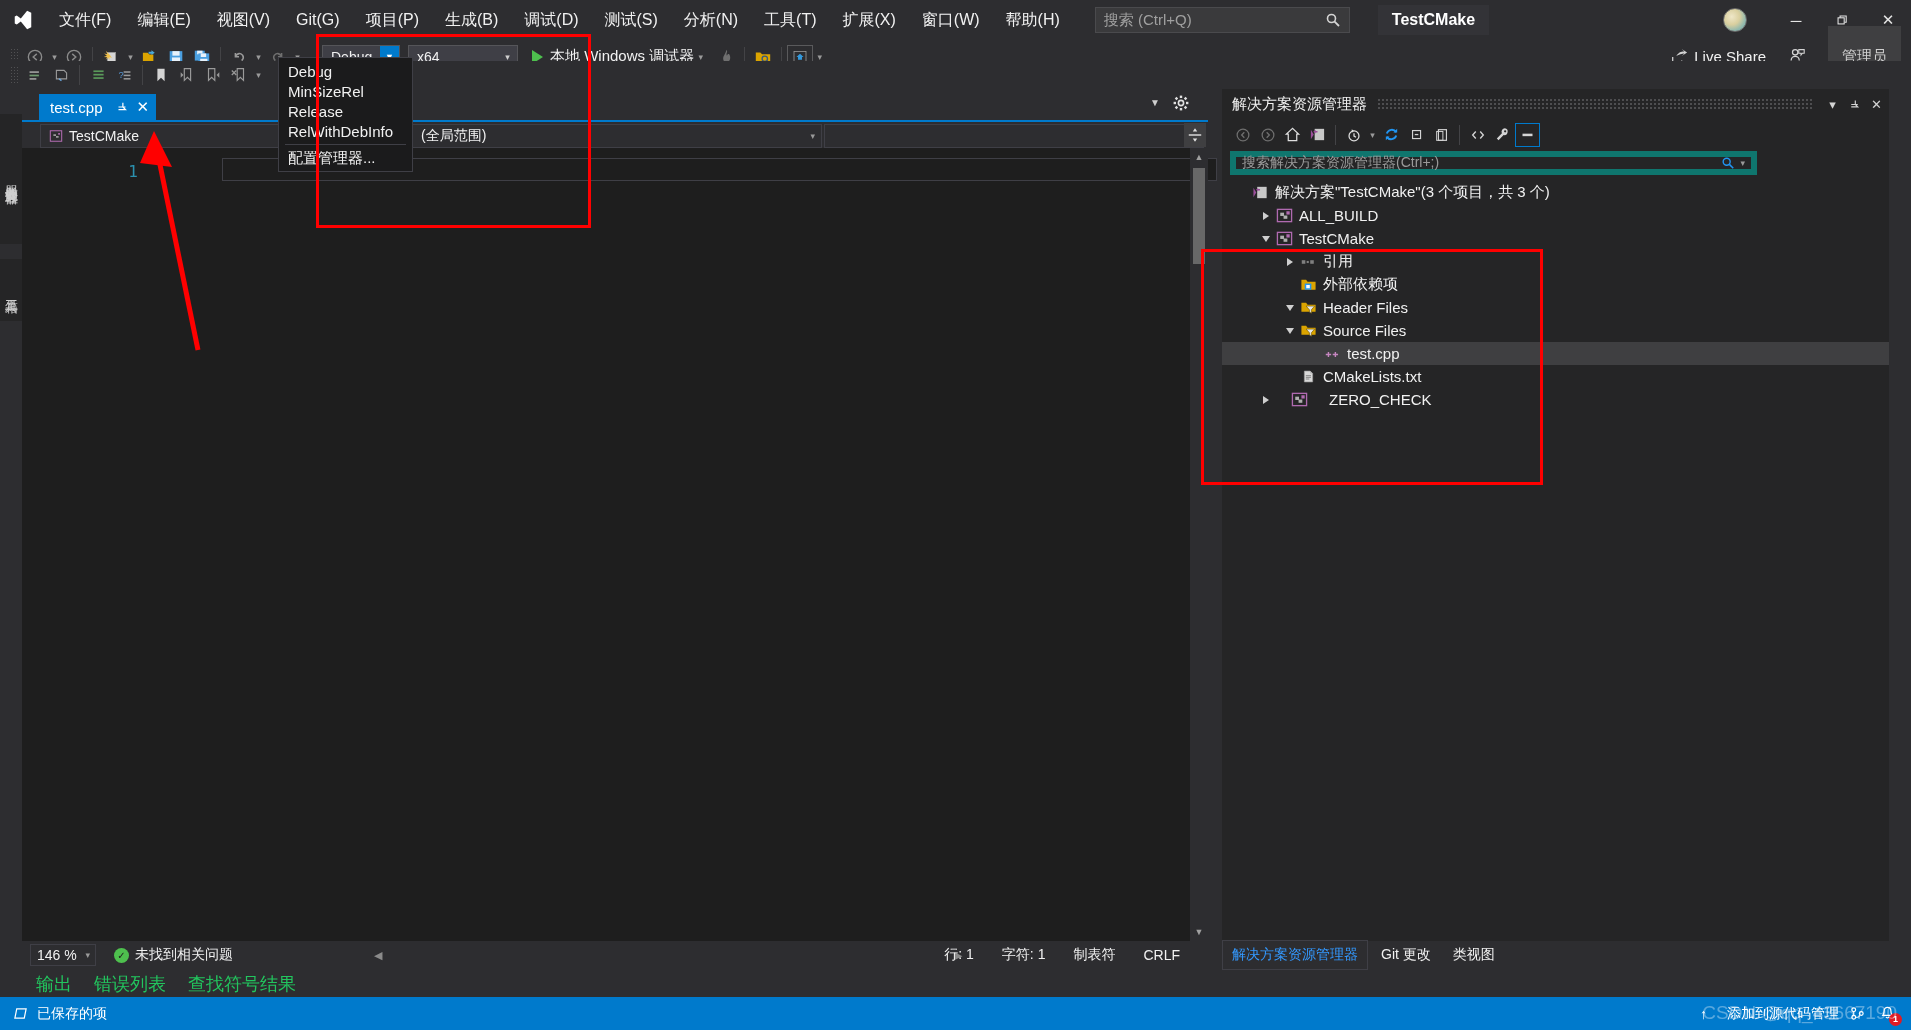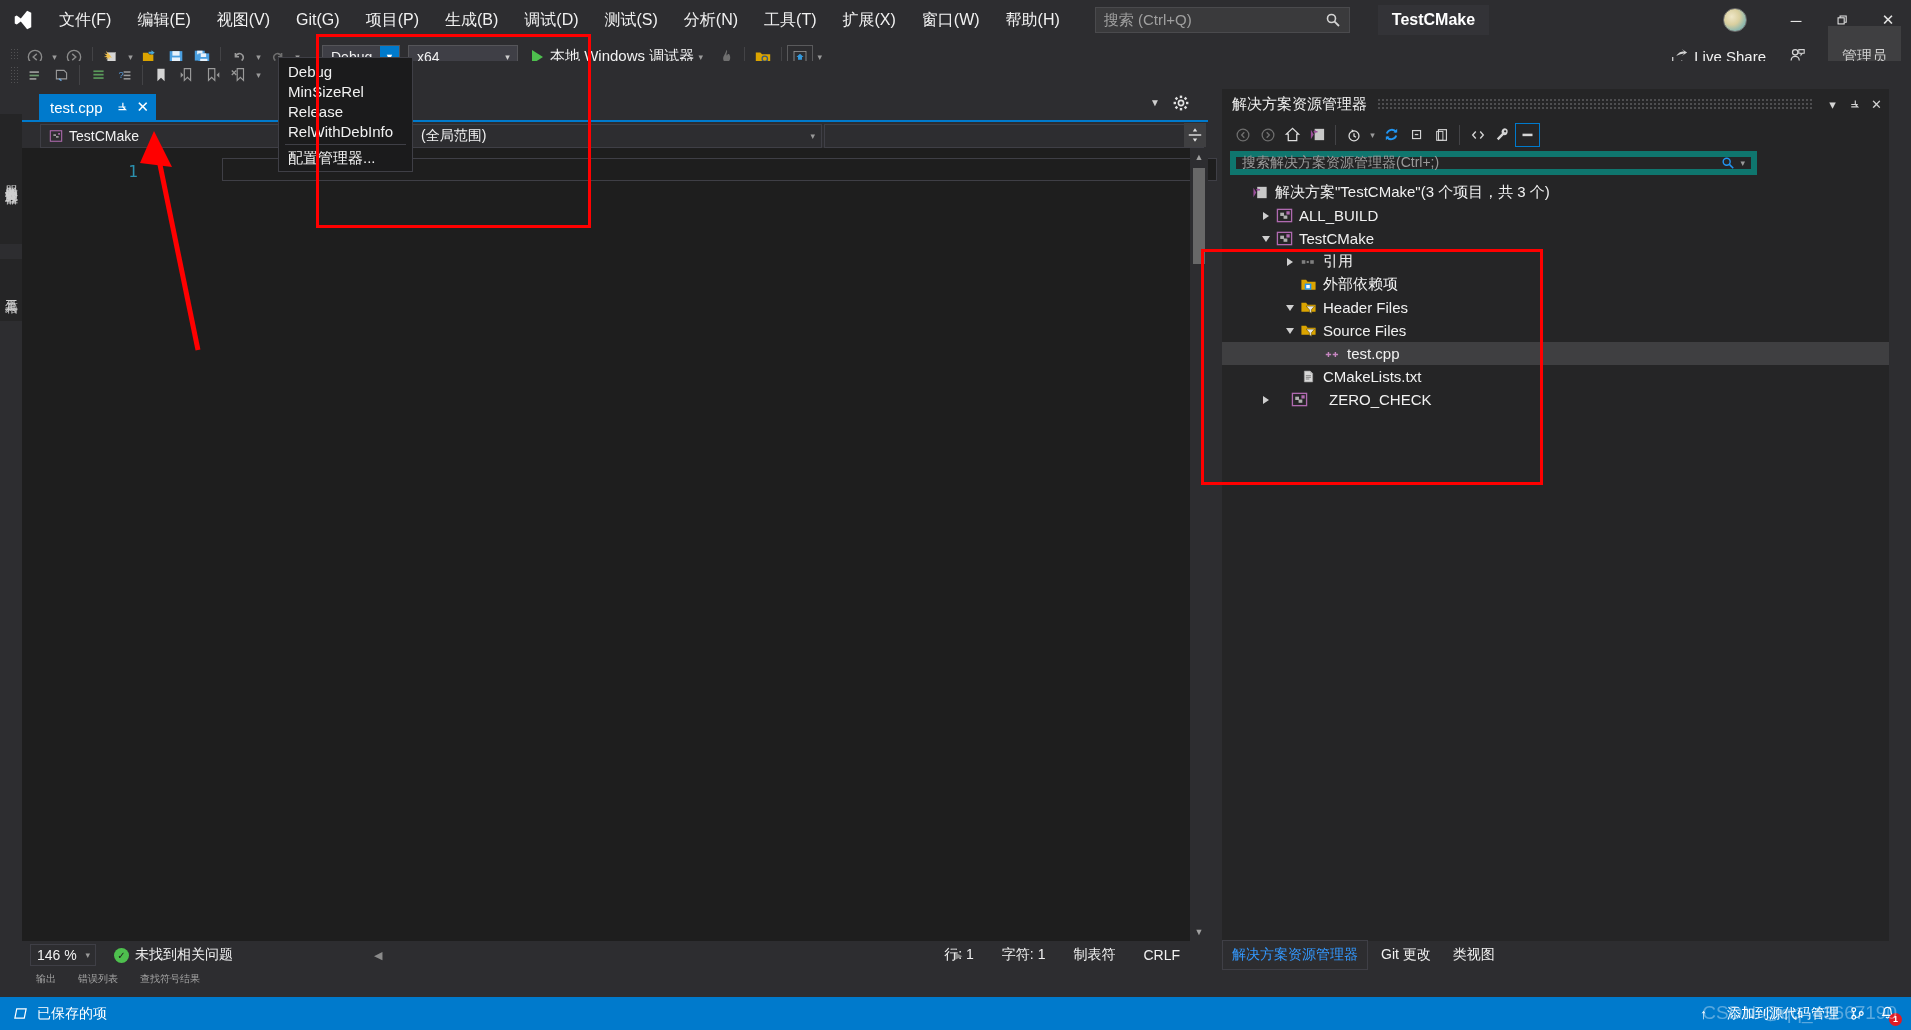--- a/index.html
+++ b/index.html
@@ -159,21 +159,21 @@
   .twist .tri-r { width:0;height:0;border-left:6px solid #cfcfcf;border-top:4px solid transparent;border-bottom:4px solid transparent; }
   .twist .tri-d { width:0;height:0;border-top:6px solid #cfcfcf;border-left:4px solid transparent;border-right:4px solid transparent; }
   .ticon { width:20px; height:23px; display:flex; align-items:center; justify-content:center; margin-right:5px; }
 
   .se-status { position:absolute; left:1222px; top:941px; width:667px; height:28px; display:flex; align-items:center; }
   .se-tab { font-size:14px; padding:5px 9px; margin-right:4px; white-space:nowrap; color:#f1f1f1; }
   .se-tab.active { color:#3399ff; border:1px solid #3f3f46; }
 
   
   .bottom-tabs { position:absolute; left:22px; top:969px; width:1200px; height:28px; display:flex; align-items:flex-start; padding-left:14px; }
-  .btab { font-size:10px; color:#a3a3a3; margin-right:22px; white-space:nowrap; padding-top:3px; }
+  .btab { font-size:18px; color:#22c55e; margin-right:22px; white-space:nowrap; padding-top:3px; }
 
   
   .statusbar {
     position:absolute; left:0; bottom:0; width:1911px; height:33px;
     background:#007acc; display:flex; align-items:center; padding-left:12px;
   }
   .sb-left { display:flex; align-items:center; }
   .sb-left .txt { font-size:14px; color:#fff; margin-left:9px; }
   .sb-right { position:absolute; right:12px; display:flex; align-items:center; }
   .sb-right .txt { font-size:14px; color:#fff; margin:0 10px; }

